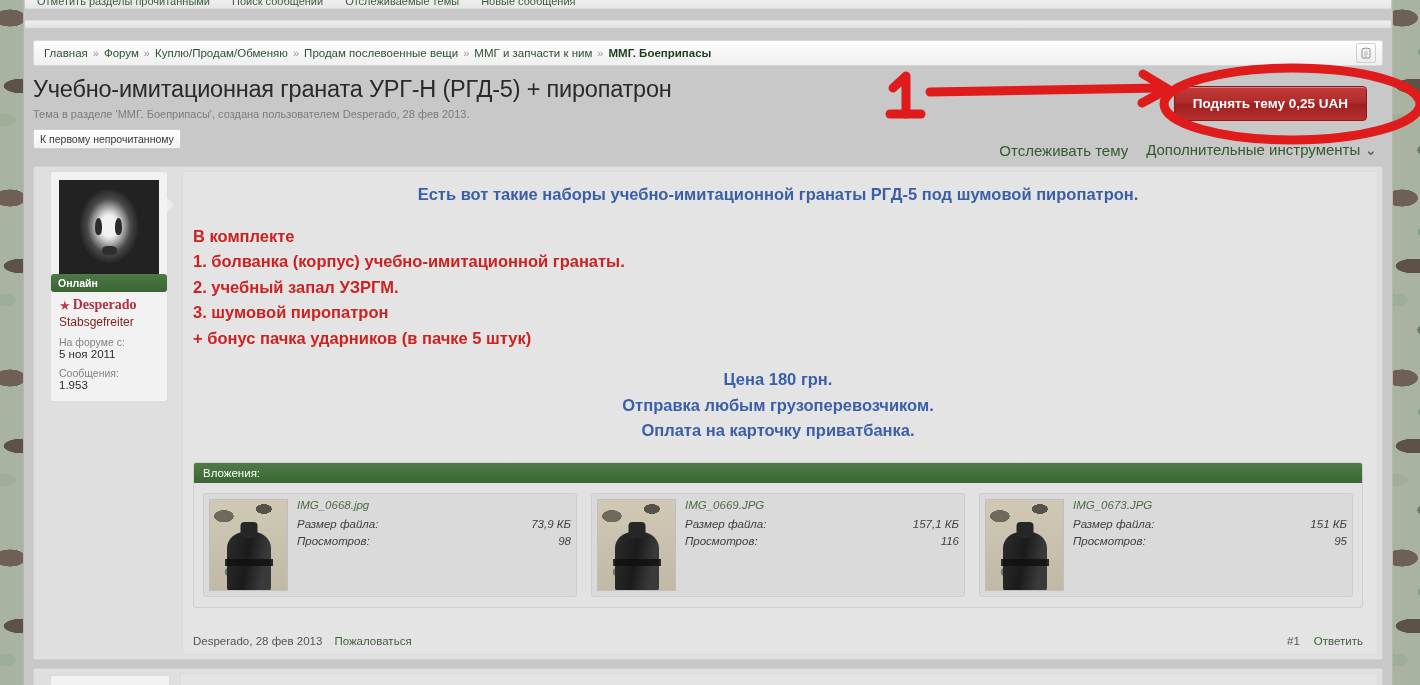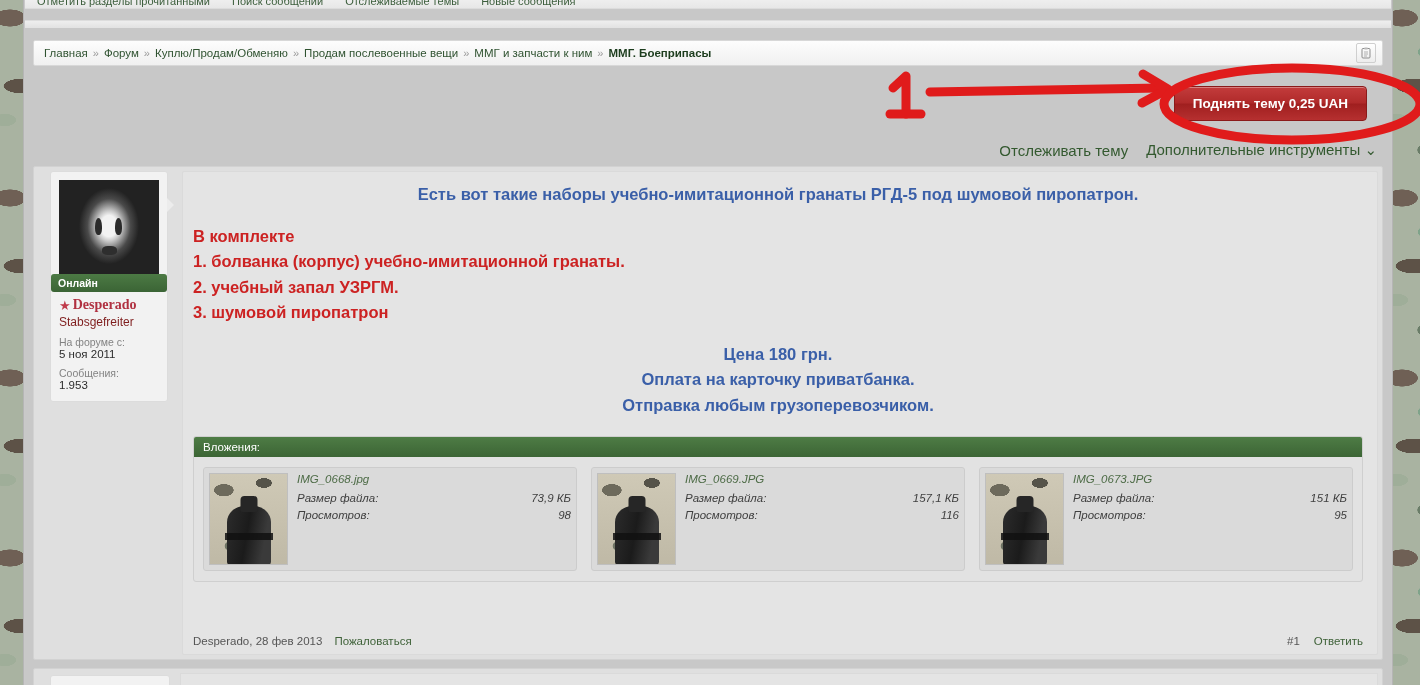--- a/index.html
+++ b/index.html
@@ -475,20 +475,25 @@
         <svg width="10" height="12" viewBox="0 0 10 12" aria-hidden="true">
           <rect x="1" y="1.5" width="8" height="9.5" rx="1" fill="none" stroke="#8d8d8d" stroke-width="1"></rect>
           <rect x="3.2" y="0.4" width="3.6" height="2" rx="0.6" fill="#b9b9b9"></rect>
           <line x1="3" y1="5" x2="7" y2="5" stroke="#a8a8a8" stroke-width="0.9"></line>
           <line x1="3" y1="7" x2="7" y2="7" stroke="#a8a8a8" stroke-width="0.9"></line>
           <line x1="3" y1="9" x2="6" y2="9" stroke="#a8a8a8" stroke-width="0.9"></line>
         </svg>
       </div>
     </div>
 
+    <div class="title-block">
+      <h1 class="thread-title">Учебно-имитационная граната УРГ-Н (РГД-5) + пиропатрон</h1>
+      <div class="thread-sub">Тема в разделе 'ММГ. Боеприпасы', создана пользователем Desperado, 28 фев 2013.</div>
+      <span class="unread-btn">К первому непрочитанному</span>
+    </div>
 
     <div class="bump-btn">Поднять тему 0,25 UAH</div>
 
     <div class="tools-row">
       <span>Отслеживать тему</span>
       <span>
         <span>Дополнительные инструменты</span>
         <span>⌄</span>
       </span>
     </div>
@@ -518,24 +523,25 @@
         </div>
 
         <div class="msg-col">
           <div>
             <div class="msg-line blue">Есть вот такие наборы учебно-имитационной гранаты РГД-5 под шумовой пиропатрон.</div>
             <div class="msg-spacer"></div>
             <div class="msg-line red">В комплекте</div>
             <div class="msg-line red">1. болванка (корпус) учебно-имитационной гранаты.</div>
             <div class="msg-line red">2. учебный запал УЗРГМ.</div>
             <div class="msg-line red">3. шумовой пиропатрон</div>
+            <div class="msg-line red">+ бонус пачка ударников (в пачке 5 штук)</div>
             <div class="msg-spacer"></div>
             <div class="msg-line blue">Цена 180 грн.</div>
+            <div class="msg-line blue">Отправка любым грузоперевозчиком.</div>
             <div class="msg-line blue">Оплата на карточку приватбанка.</div>
-            <div class="msg-line blue">Отправка любым грузоперевозчиком.</div>
           </div>
 
           <div class="attach-box">
             <div class="attach-head">Вложения:</div>
             <div class="attach-list">
 
               <div class="attach-item">
                 <div class="attach-thumb">
                   <span class="grenade"></span>
                   <span class="cap"></span>

